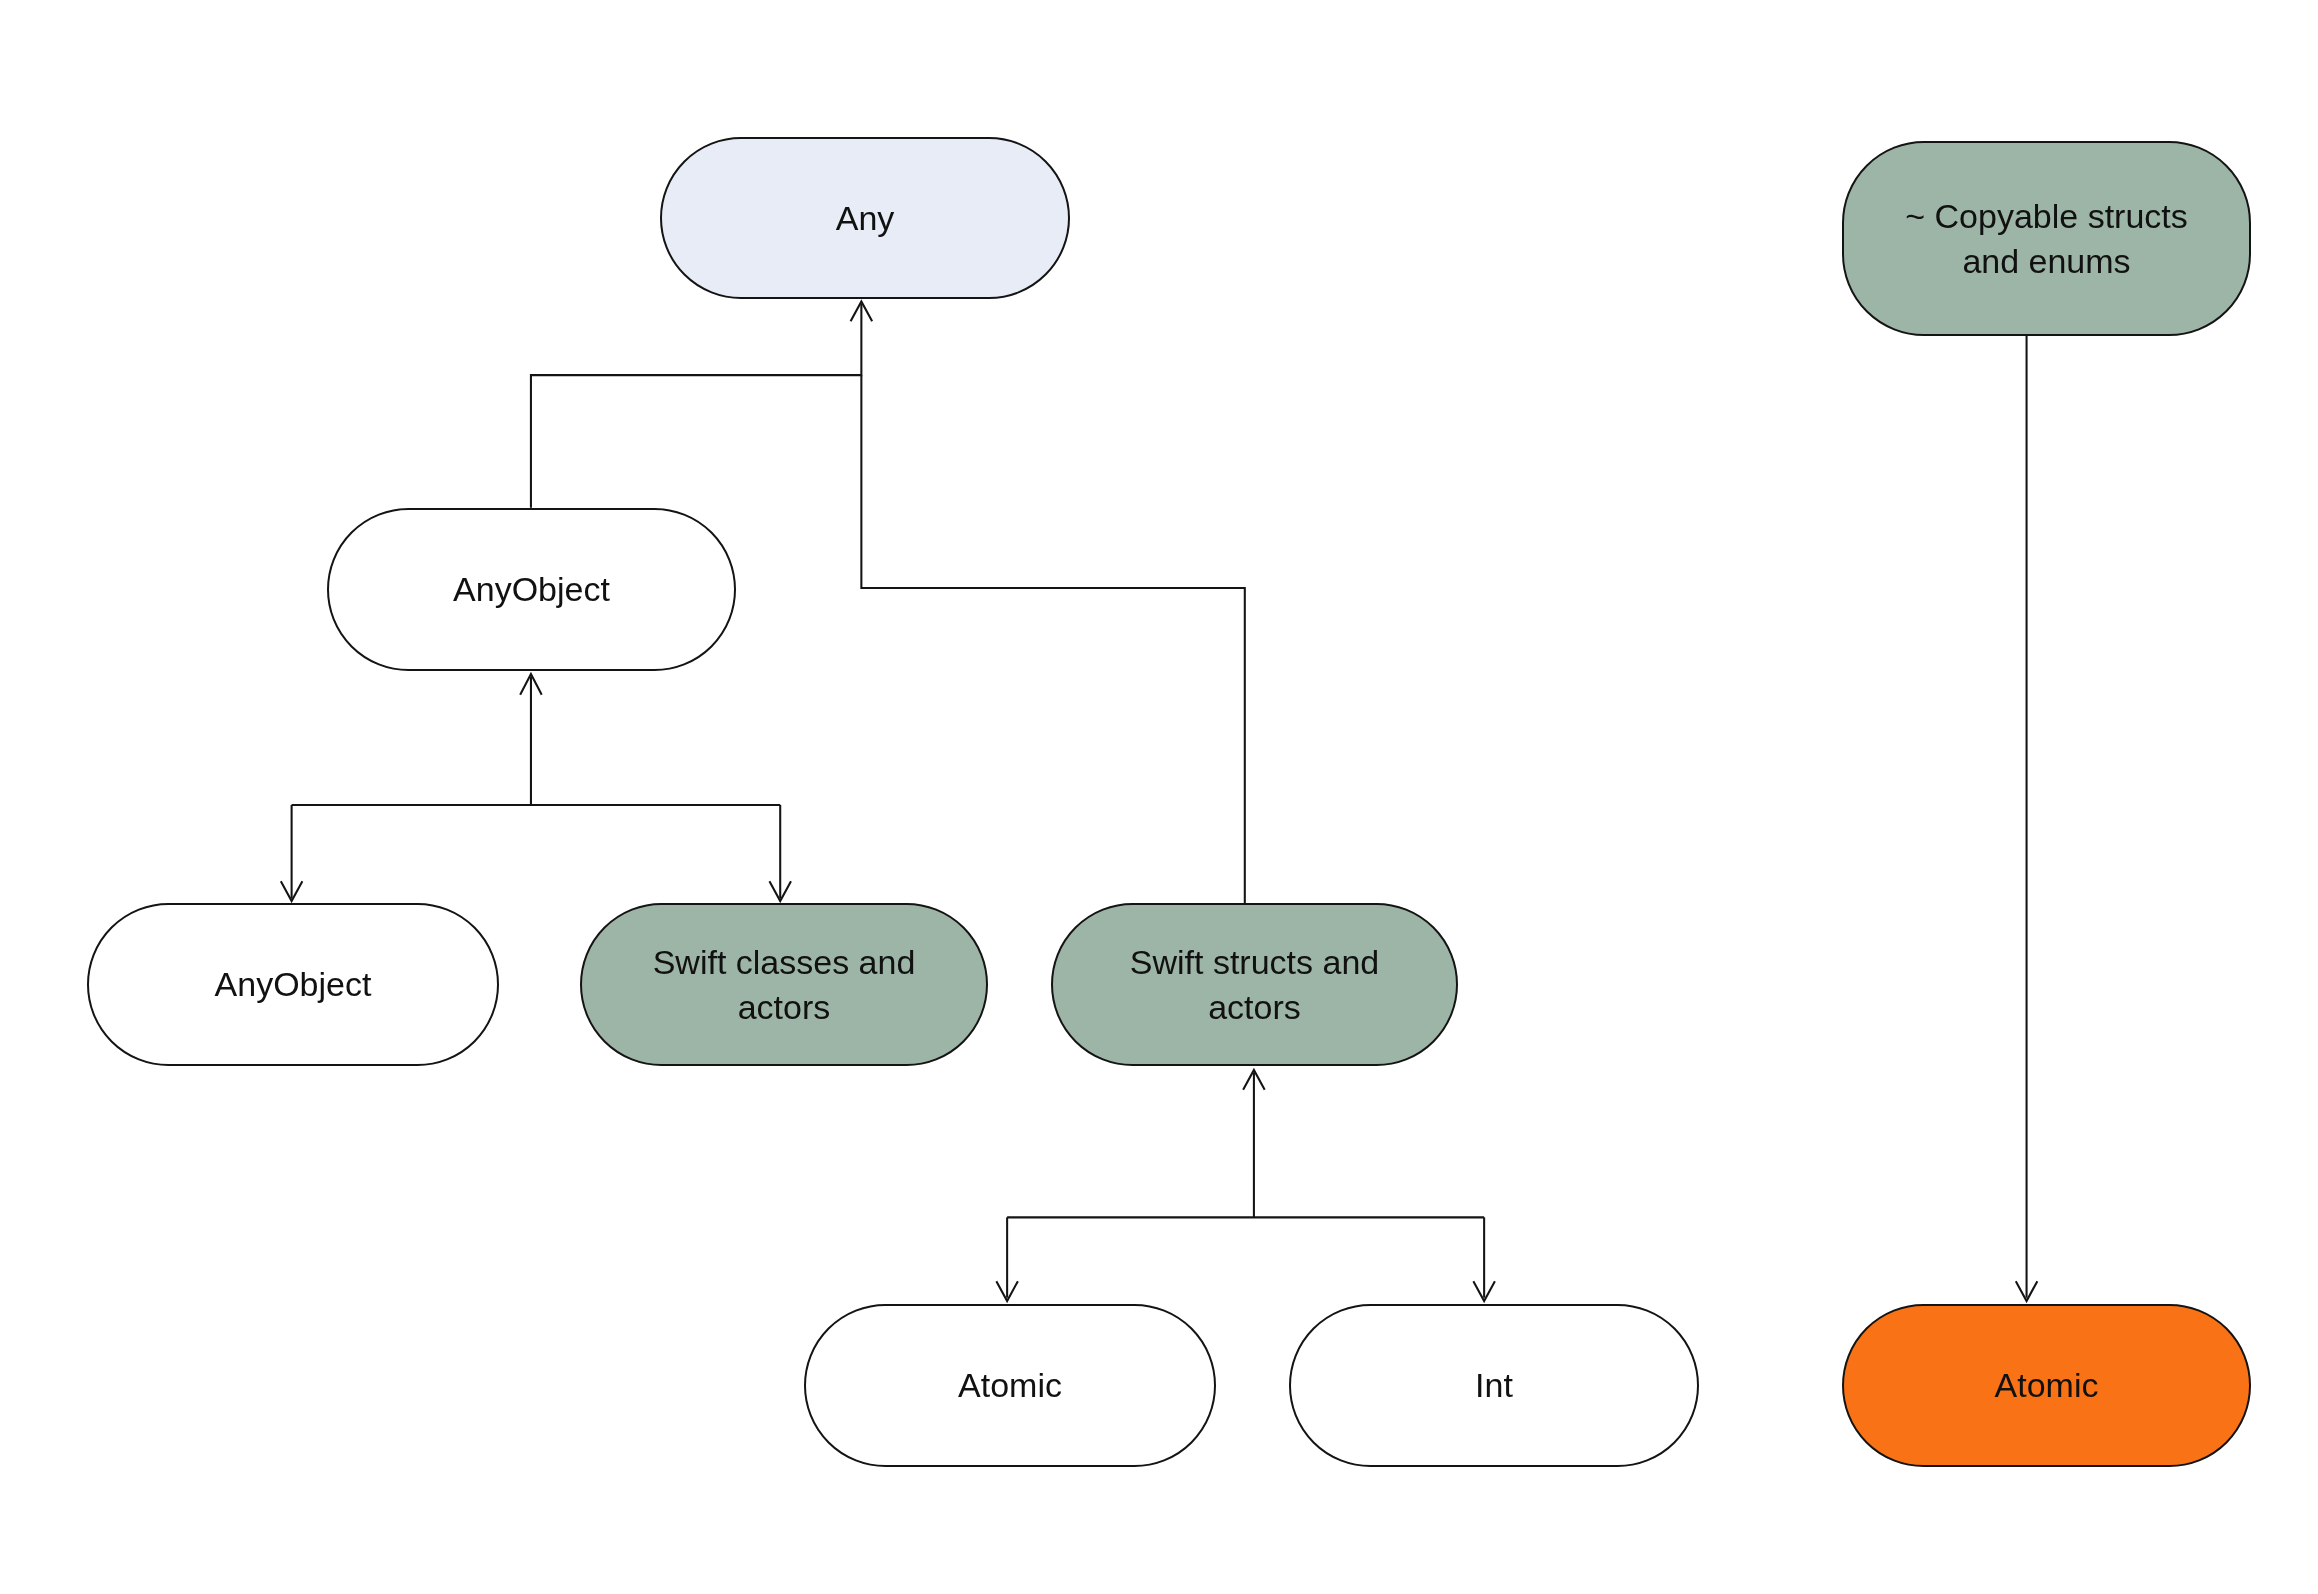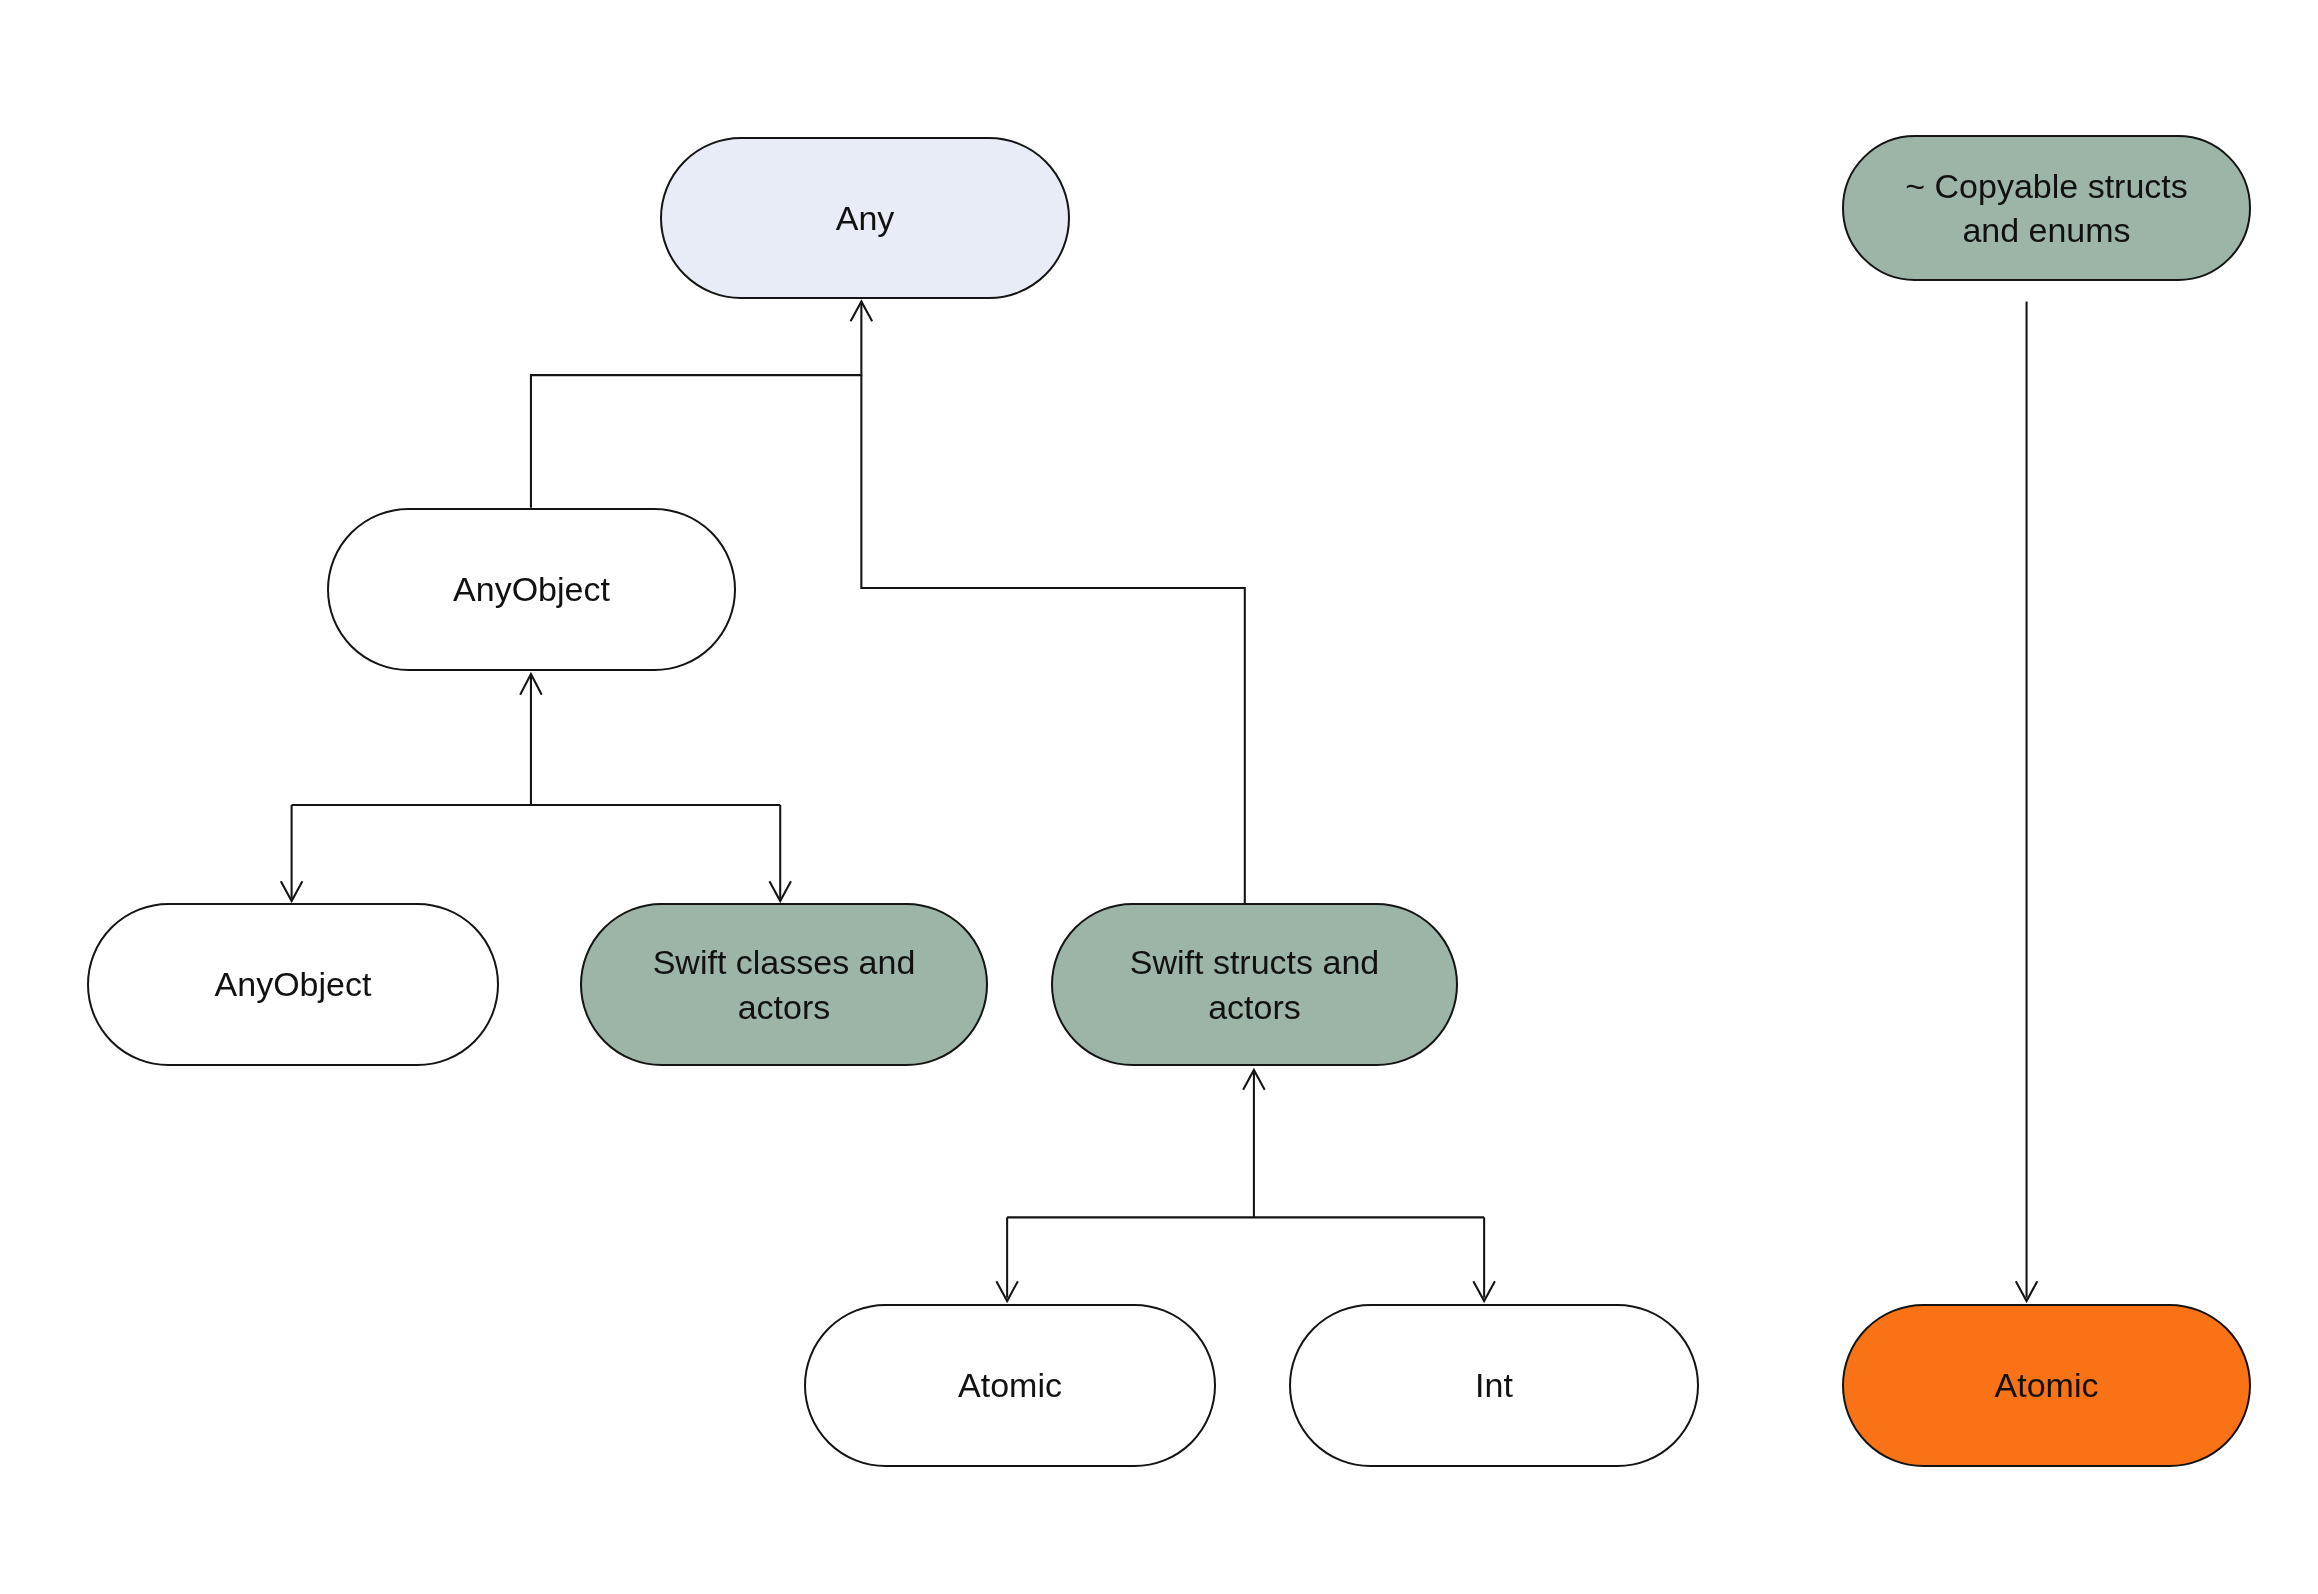--- a/index.html
+++ b/index.html
@@ -40,21 +40,21 @@
     font-size: 34px;
     line-height: 1.3;
     color: #111111;
   }
   .node span {
     display: inline-block;
     max-width: 306px;
   }
   
   #node-any            { left:  660px; top:  137px; width: 410px; height: 162px; }
-  #node-copyable       { left: 1842px; top:  135px; width: 409px; height: 146px; }
+  #node-copyable       { left: 1842px; top:  141px; width: 409px; height: 195px; }
   #node-anyobject      { left:  327px; top:  508px; width: 409px; height: 163px; }
   #node-nsobject       { left:  87px; top: 903px; width: 412px; height: 163px; }
   #node-swift-classes  { left:  580px; top: 903px; width: 408px; height: 163px; }
   #node-swift-structs  { left: 1051px; top: 903px; width: 407px; height: 163px; }
   #node-float          { left:  804px; top: 1304px; width: 412px; height: 163px; }
   #node-int            { left: 1289px; top: 1304px; width: 410px; height: 163px; }
   #node-atomic         { left: 1842px; top: 1304px; width: 409px; height: 163px; }
 </style>
 </head>
 <body>

